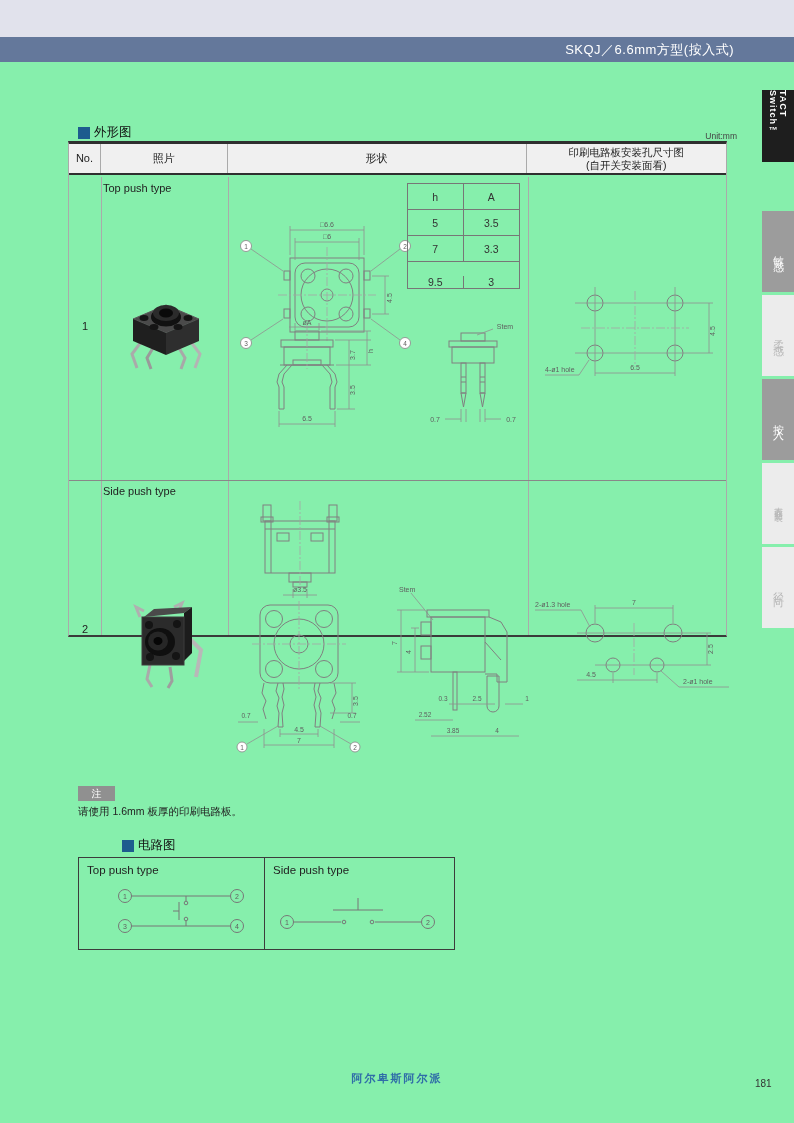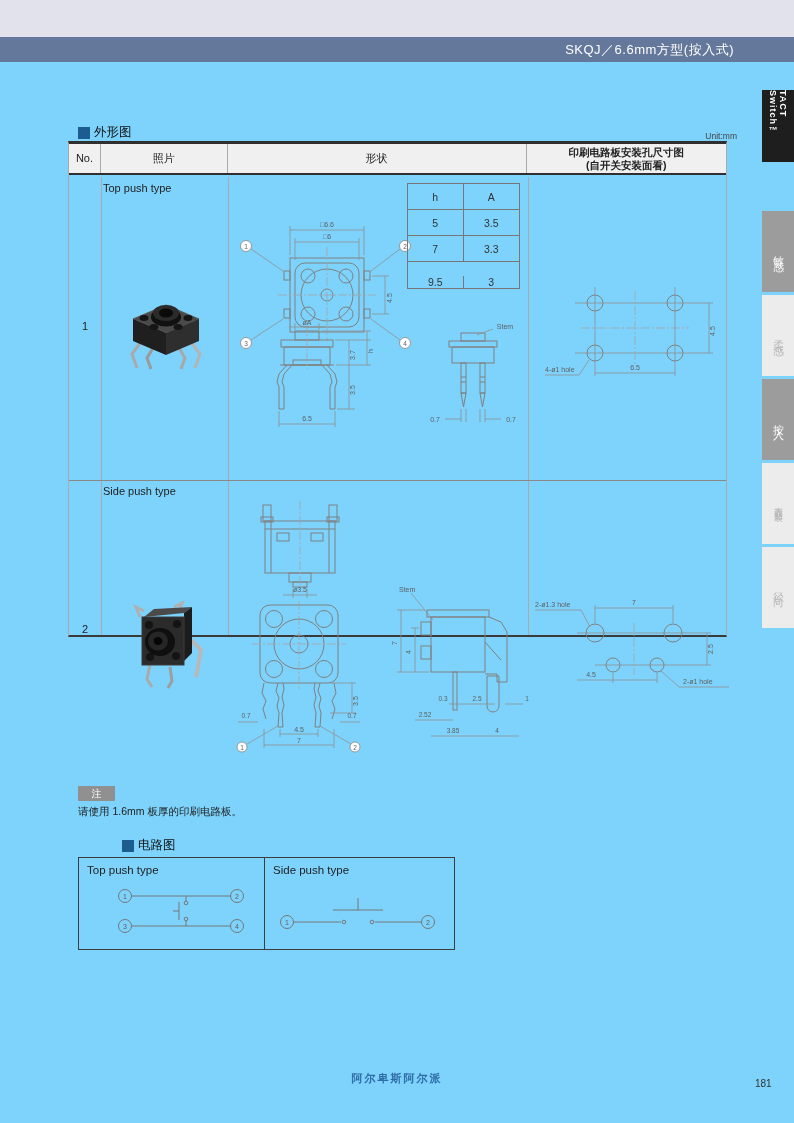--- a/index.html
+++ b/index.html
@@ -1,17 +1,17 @@
 <!DOCTYPE html>
 <html><head>
 <meta charset="utf-8">
 <style>
   * { margin:0; padding:0; box-sizing:border-box; }
   body { font-family:"Liberation Sans","DejaVu Sans",sans-serif; background:#fff; }
-  #page { position:relative; width:794px; height:1123px; background:#7dd3fc; overflow:hidden; }
+  #page { position:relative; width:794px; height:1123px; background:#86efac; overflow:hidden; }
   .abs { position:absolute; }
 
   
   .top-strip { left:0; top:0; width:794px; height:37px; background:#e1e2ec; }
   .header-bar { left:0; top:37px; width:794px; height:25px; background:#64789b;
     color:#fff; font-size:13px; line-height:25px; text-align:right; padding-right:60px; letter-spacing:0.5px; }
 
   
   .tact-block { right:0; top:90px; width:32px; height:72px; background:#1e1e1e; color:#fff;
     writing-mode:vertical-rl; font-size:9px; font-weight:600; display:flex; align-items:center; justify-content:center; letter-spacing:1px; }
@@ -27,21 +27,21 @@
   .unit-label { font-size:8.5px; color:#444; }
 
   
   .main-table { left:68px; top:141px; width:659px; height:496px;
     border-top:3px solid #2f2f2f; border-bottom:2px solid #3a3a3a;
     border-left:1px solid #aaa; border-right:1px solid #aaa; }
   .thead { position:absolute; left:0; top:0; width:100%; height:31px; background:#f0f0f0;
     border-bottom:2px solid #2f2f2f; display:flex; }
   .th { display:flex; flex-direction:column; align-items:center; justify-content:center;
     font-size:11px; color:#222; border-right:1px solid #aaa; line-height:13px; }
-  .th:last-child { border-right:none;font-weight:bold; }
+  .th:last-child { border-right:none; }
   .th-sub { font-size:10.5px; }
   .vline { position:absolute; top:33px; bottom:0; width:1px; background:#aaa; }
   .row-div { position:absolute; left:0; top:336px; width:100%; height:1px; background:#888; }
   .no-cell { position:absolute; left:0; width:32px; text-align:center; font-size:11px; color:#222; }
   .type-label { position:absolute; font-size:11px; color:#222; }
 
   
   .hA { position:absolute; left:338px; top:39px; width:113px; border:1px solid #777; }
   .hA-row { display:flex; height:26px; border-bottom:1px solid #777; }
   .hA-row:last-child { border-bottom:none;align-items:flex-end; }

